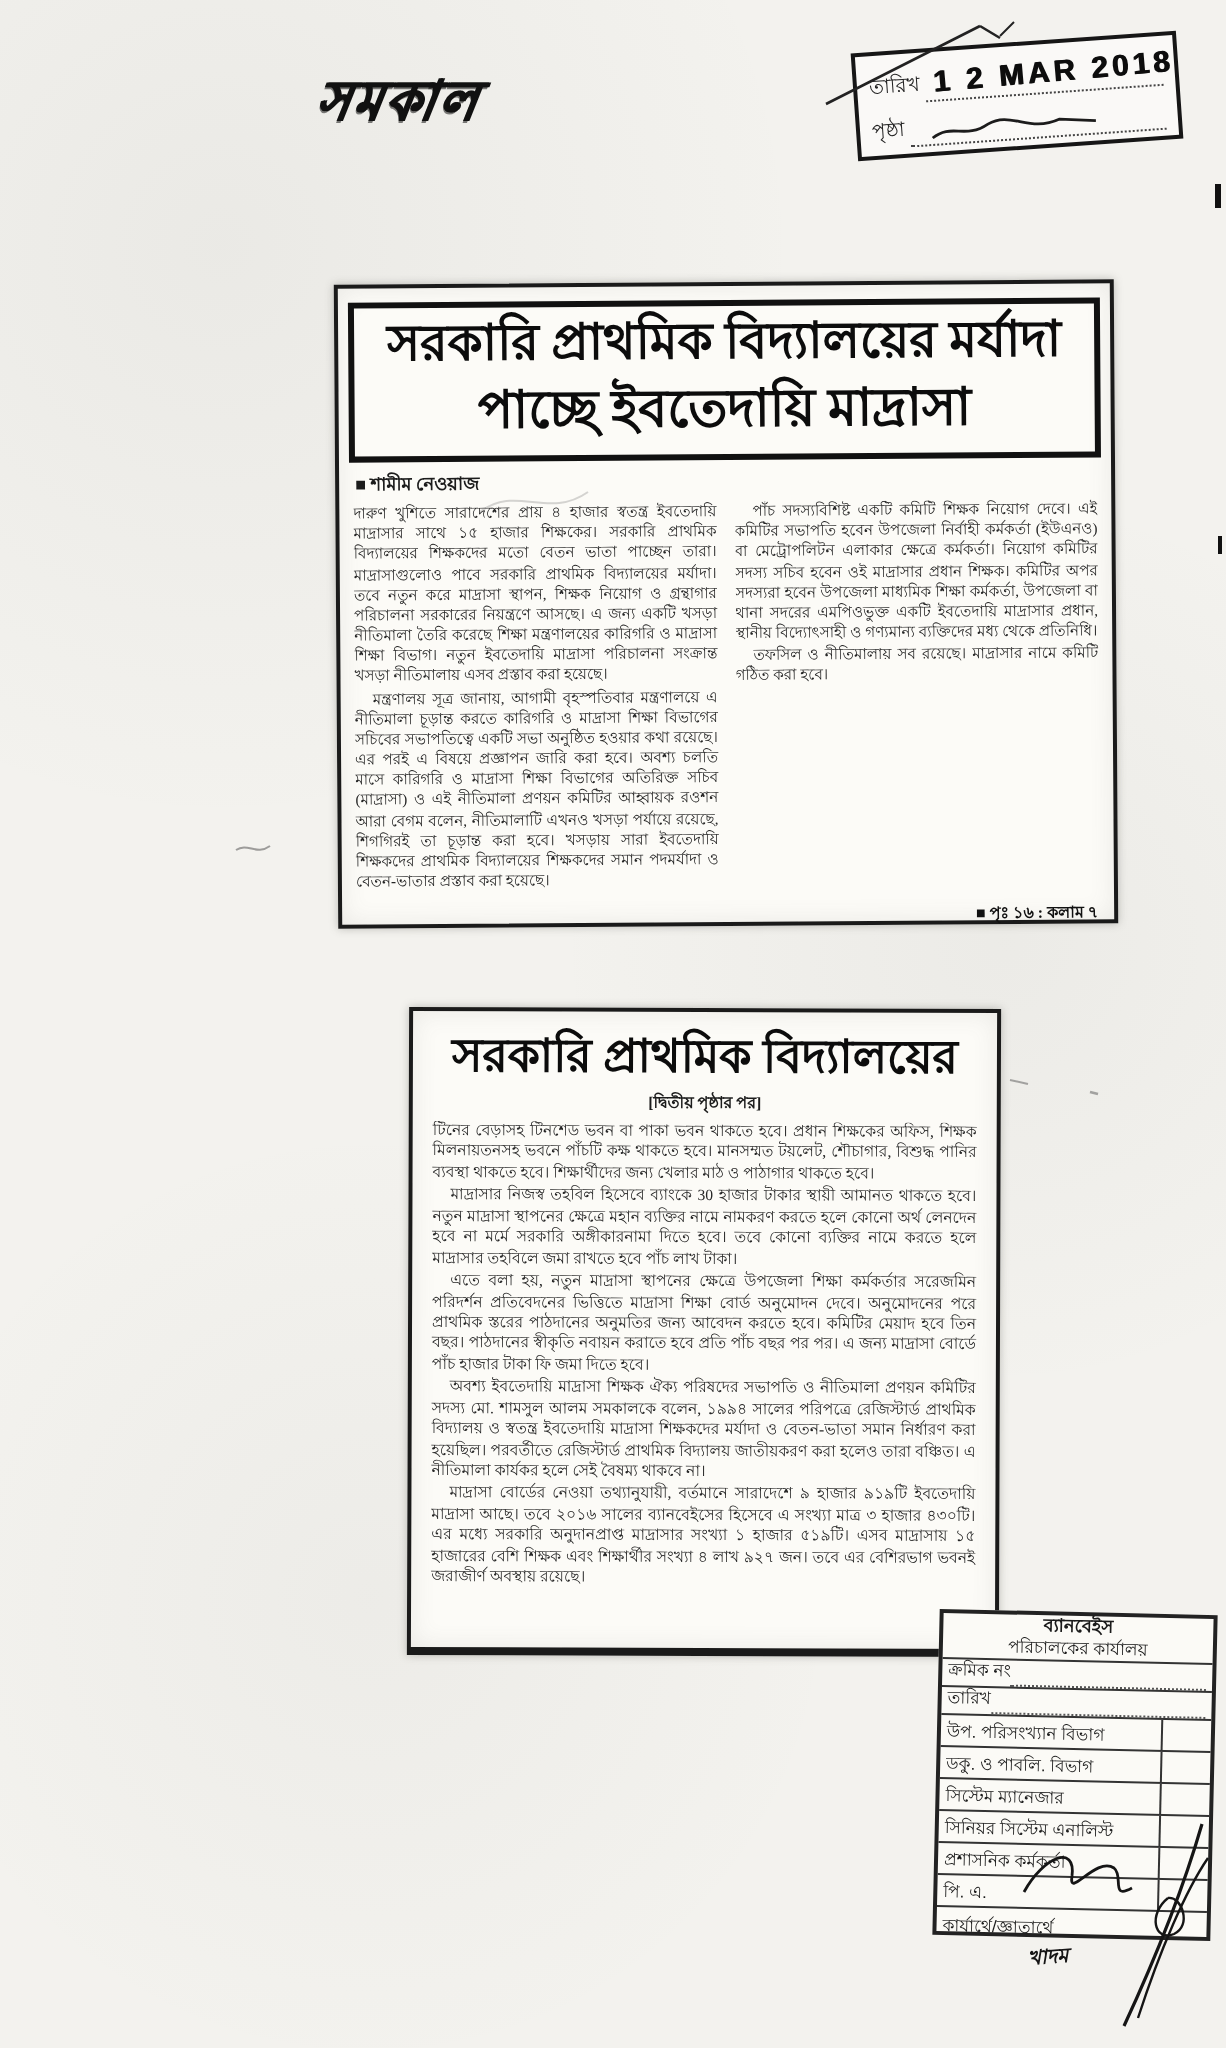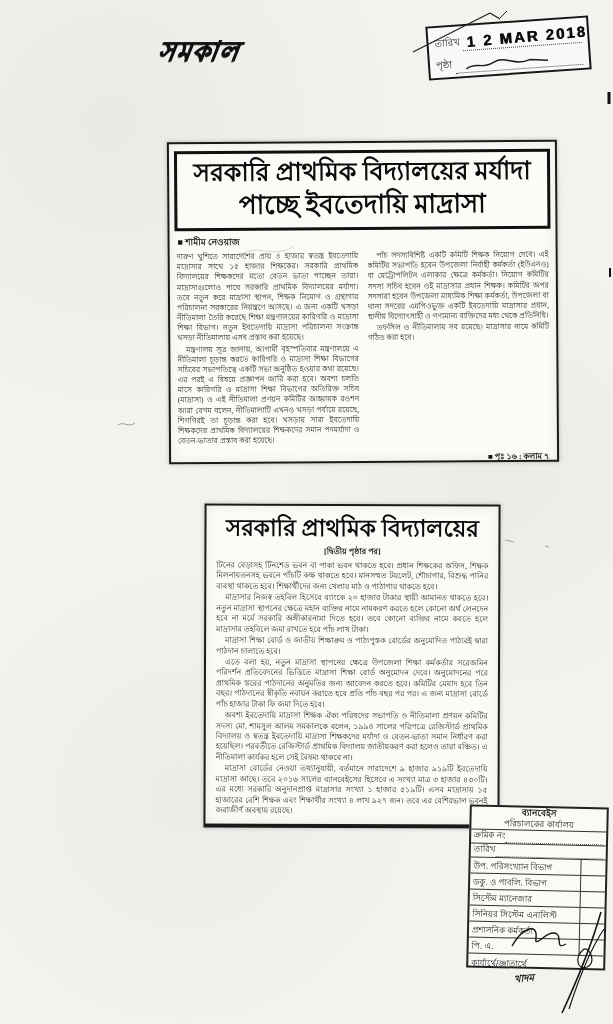--- a/index.html
+++ b/index.html
@@ -118,22 +118,21 @@
     </div>
   </div>
   <div id="clip1-jump">■ পৃঃ ১৬ : কলাম ৭</div>
 </div>
 
 <div id="clip2" class="abs clipping">
   <div id="clip2-h" class="headline">সরকারি প্রাথমিক বিদ্যালয়ের</div>
   <div id="clip2-note">[দ্বিতীয় পৃষ্ঠার পর]</div>
   <div id="clip2-body" class="news">
     <p class="noindent">টিনের বেড়াসহ টিনশেড ভবন বা পাকা ভবন থাকতে হবে। প্রধান শিক্ষকের অফিস, শিক্ষক মিলনায়তনসহ ভবনে পাঁচটি কক্ষ থাকতে হবে। মানসম্মত টয়লেট, শৌচাগার, বিশুদ্ধ পানির ব্যবস্থা থাকতে হবে। শিক্ষার্থীদের জন্য খেলার মাঠ ও পাঠাগার থাকতে হবে।</p>
-    <p>মাদ্রাসার নিজস্ব তহবিল হিসেবে ব্যাংকে ২০ হাজার টাকার স্থায়ী আমানত থাকতে হবে। নতুন মাদ্রাসা স্থাপনের ক্ষেত্রে মহান ব্যক্তির নামে নামকরণ করতে হলে কোনো অর্থ লেনদেন হবে না মর্মে সরকারি অঙ্গীকারনামা দিতে হবে। তবে কোনো ব্যক্তির নামে করতে হলে মাদ্রাসার তহবিলে জমা রাখতে হবে পাঁচ লাখ টাকা।</p>
-    <p>মাদ্রাসা শিক্ষা বোর্ড ও জাতীয় শিক্ষাক্রম ও পাঠ্যপুস্তক বোর্ডের অনুমোদিত পাঠ্যবই দ্বারা পাঠদান চালাতে হবে।</p>
+    <p>মাদ্রাসার নিজস্ব তহবিল হিসেবে ব্যাংকে 30 হাজার টাকার স্থায়ী আমানত থাকতে হবে। নতুন মাদ্রাসা স্থাপনের ক্ষেত্রে মহান ব্যক্তির নামে নামকরণ করতে হলে কোনো অর্থ লেনদেন হবে না মর্মে সরকারি অঙ্গীকারনামা দিতে হবে। তবে কোনো ব্যক্তির নামে করতে হলে মাদ্রাসার তহবিলে জমা রাখতে হবে পাঁচ লাখ টাকা।</p>
     <p>এতে বলা হয়, নতুন মাদ্রাসা স্থাপনের ক্ষেত্রে উপজেলা শিক্ষা কর্মকর্তার সরেজমিন পরিদর্শন প্রতিবেদনের ভিত্তিতে মাদ্রাসা শিক্ষা বোর্ড অনুমোদন দেবে। অনুমোদনের পরে প্রাথমিক স্তরের পাঠদানের অনুমতির জন্য আবেদন করতে হবে। কমিটির মেয়াদ হবে তিন বছর। পাঠদানের স্বীকৃতি নবায়ন করাতে হবে প্রতি পাঁচ বছর পর পর। এ জন্য মাদ্রাসা বোর্ডে পাঁচ হাজার টাকা ফি জমা দিতে হবে।</p>
     <p>অবশ্য ইবতেদায়ি মাদ্রাসা শিক্ষক ঐক্য পরিষদের সভাপতি ও নীতিমালা প্রণয়ন কমিটির সদস্য মো. শামসুল আলম সমকালকে বলেন, ১৯৯৪ সালের পরিপত্রে রেজিস্টার্ড প্রাথমিক বিদ্যালয় ও স্বতন্ত্র ইবতেদায়ি মাদ্রাসা শিক্ষকদের মর্যাদা ও বেতন-ভাতা সমান নির্ধারণ করা হয়েছিল। পরবর্তীতে রেজিস্টার্ড প্রাথমিক বিদ্যালয় জাতীয়করণ করা হলেও তারা বঞ্চিত। এ নীতিমালা কার্যকর হলে সেই বৈষম্য থাকবে না।</p>
     <p>মাদ্রাসা বোর্ডের নেওয়া তথ্যানুযায়ী, বর্তমানে সারাদেশে ৯ হাজার ৯১৯টি ইবতেদায়ি মাদ্রাসা আছে। তবে ২০১৬ সালের ব্যানবেইসের হিসেবে এ সংখ্যা মাত্র ৩ হাজার ৪৩০টি। এর মধ্যে সরকারি অনুদানপ্রাপ্ত মাদ্রাসার সংখ্যা ১ হাজার ৫১৯টি। এসব মাদ্রাসায় ১৫ হাজারের বেশি শিক্ষক এবং শিক্ষার্থীর সংখ্যা ৪ লাখ ৯২৭ জন। তবে এর বেশিরভাগ ভবনই জরাজীর্ণ অবস্থায় রয়েছে।</p>
   </div>
 </div>
 
 <div id="rtable" class="abs">
   <div class="rt-title">ব্যানবেইস</div>
   <div class="rt-sub">পরিচালকের কার্যালয়</div>
   <div class="rt-line">

